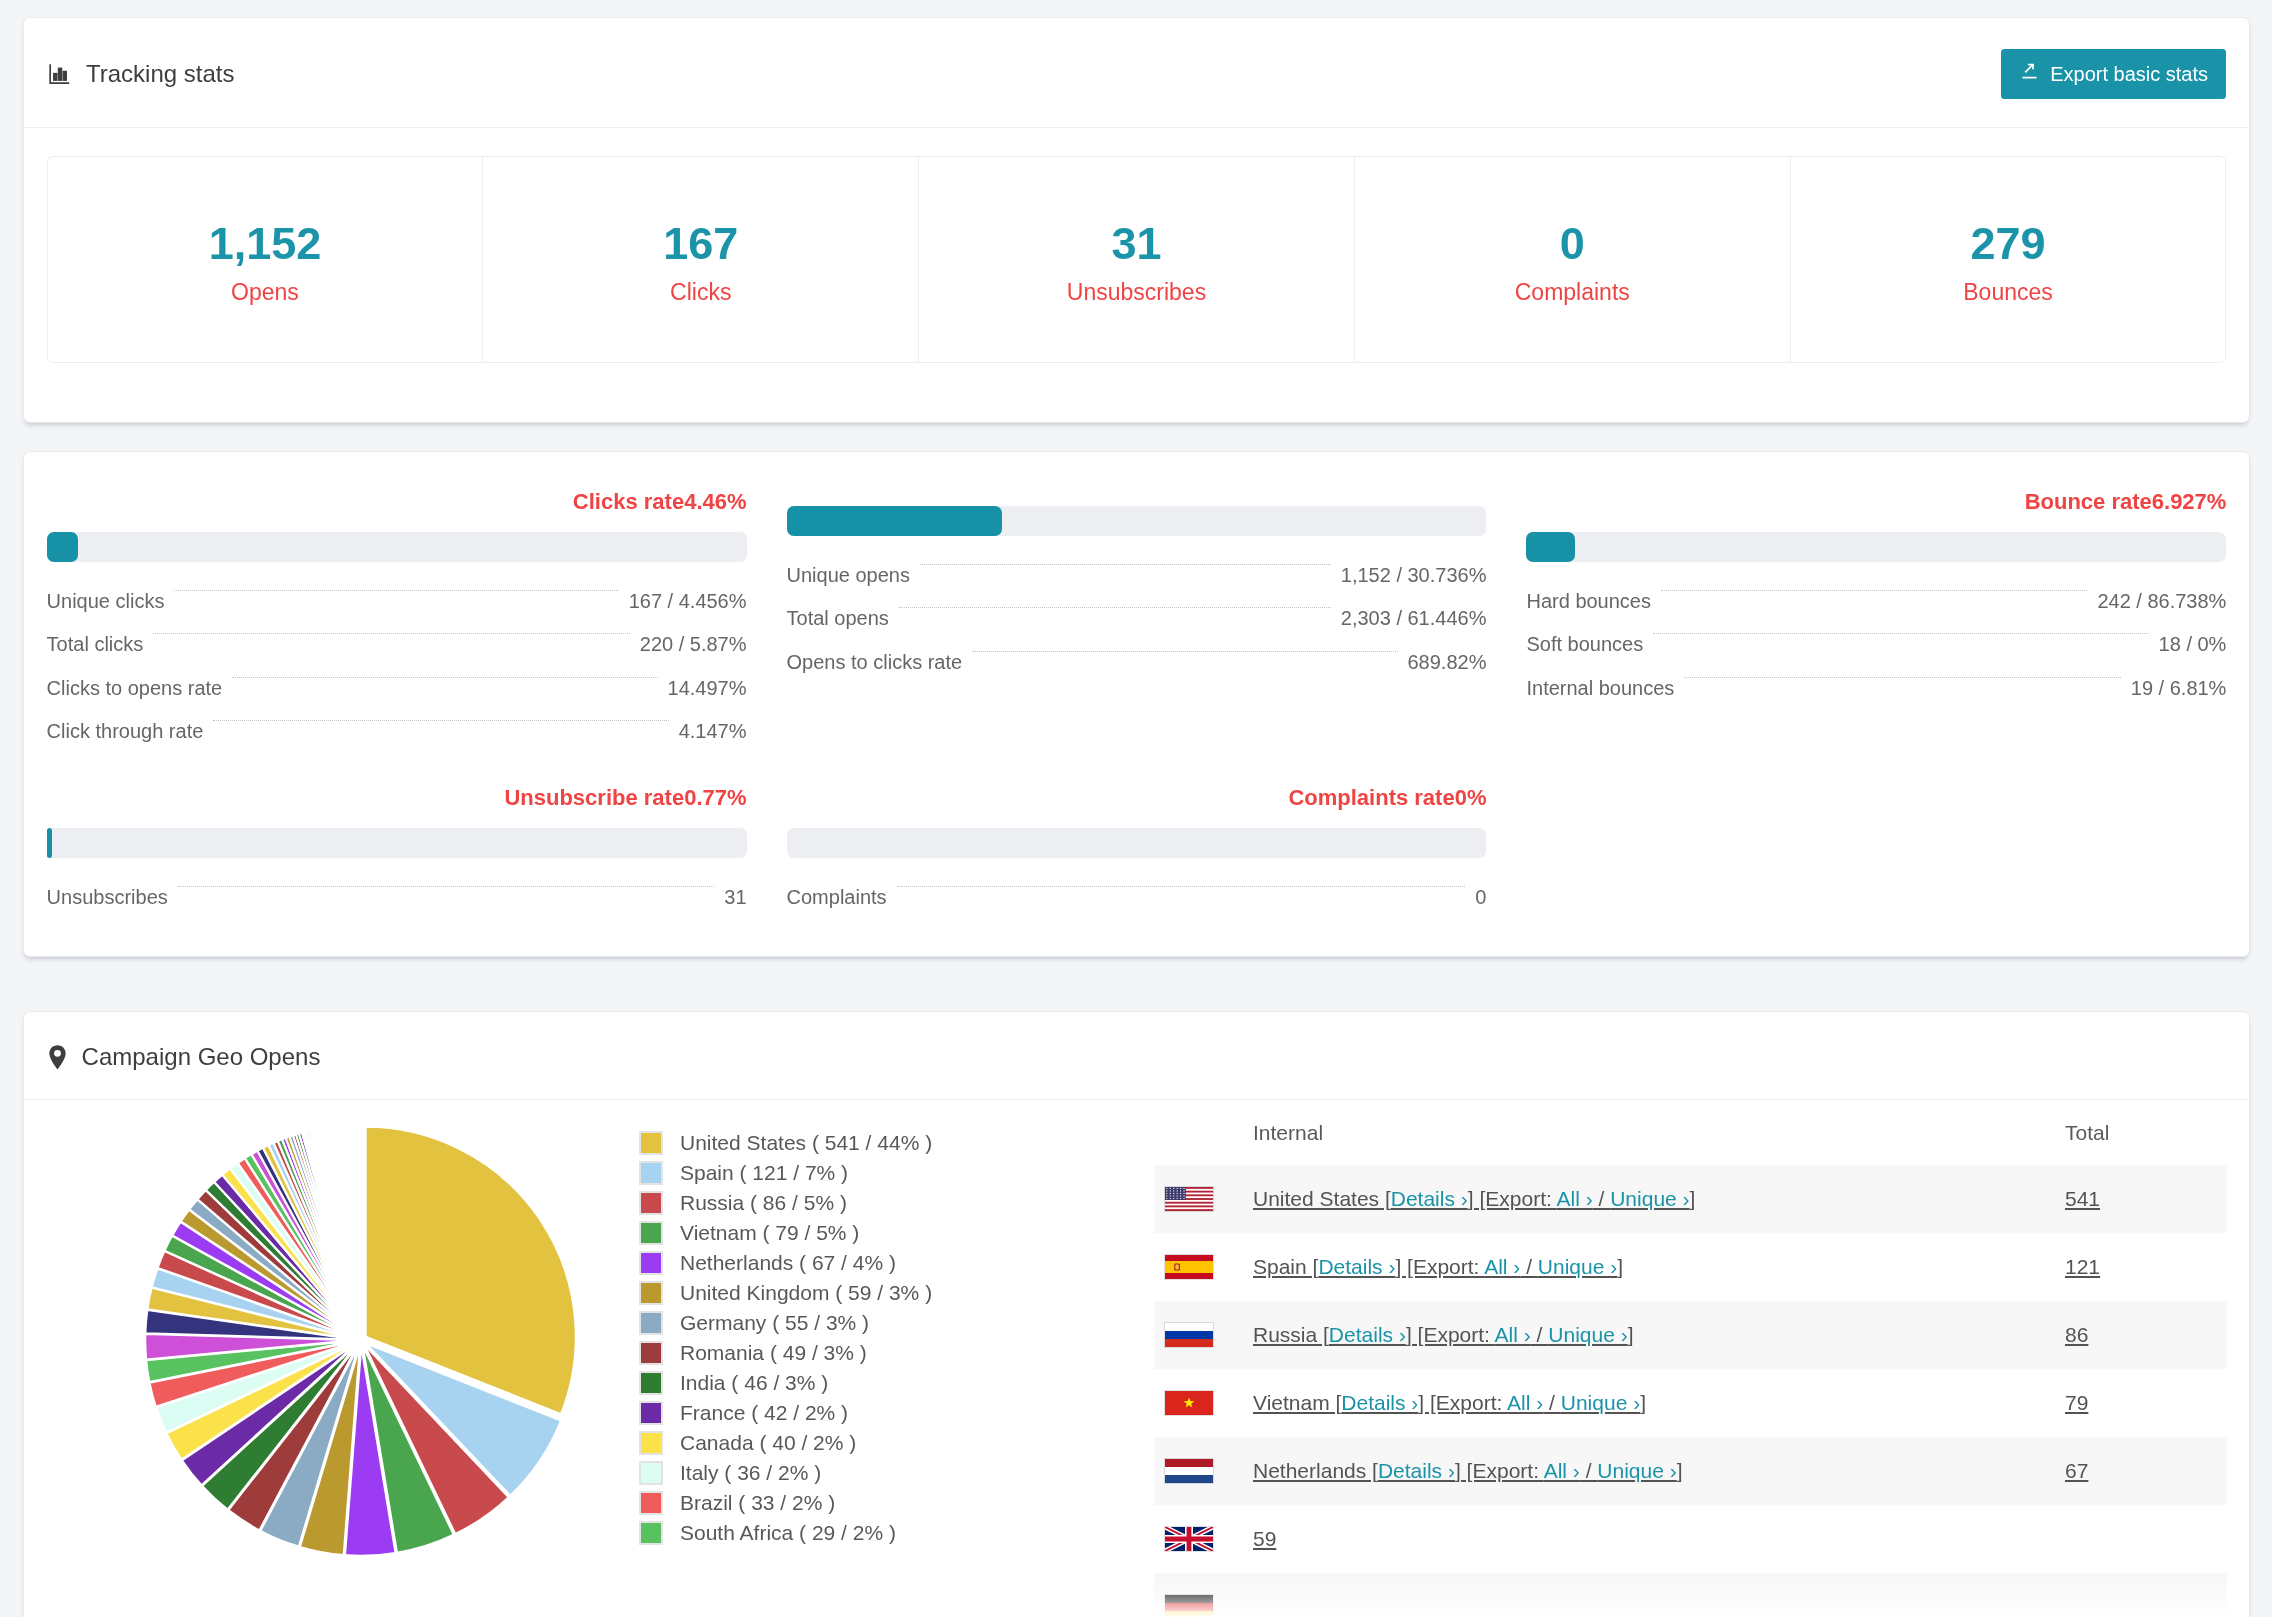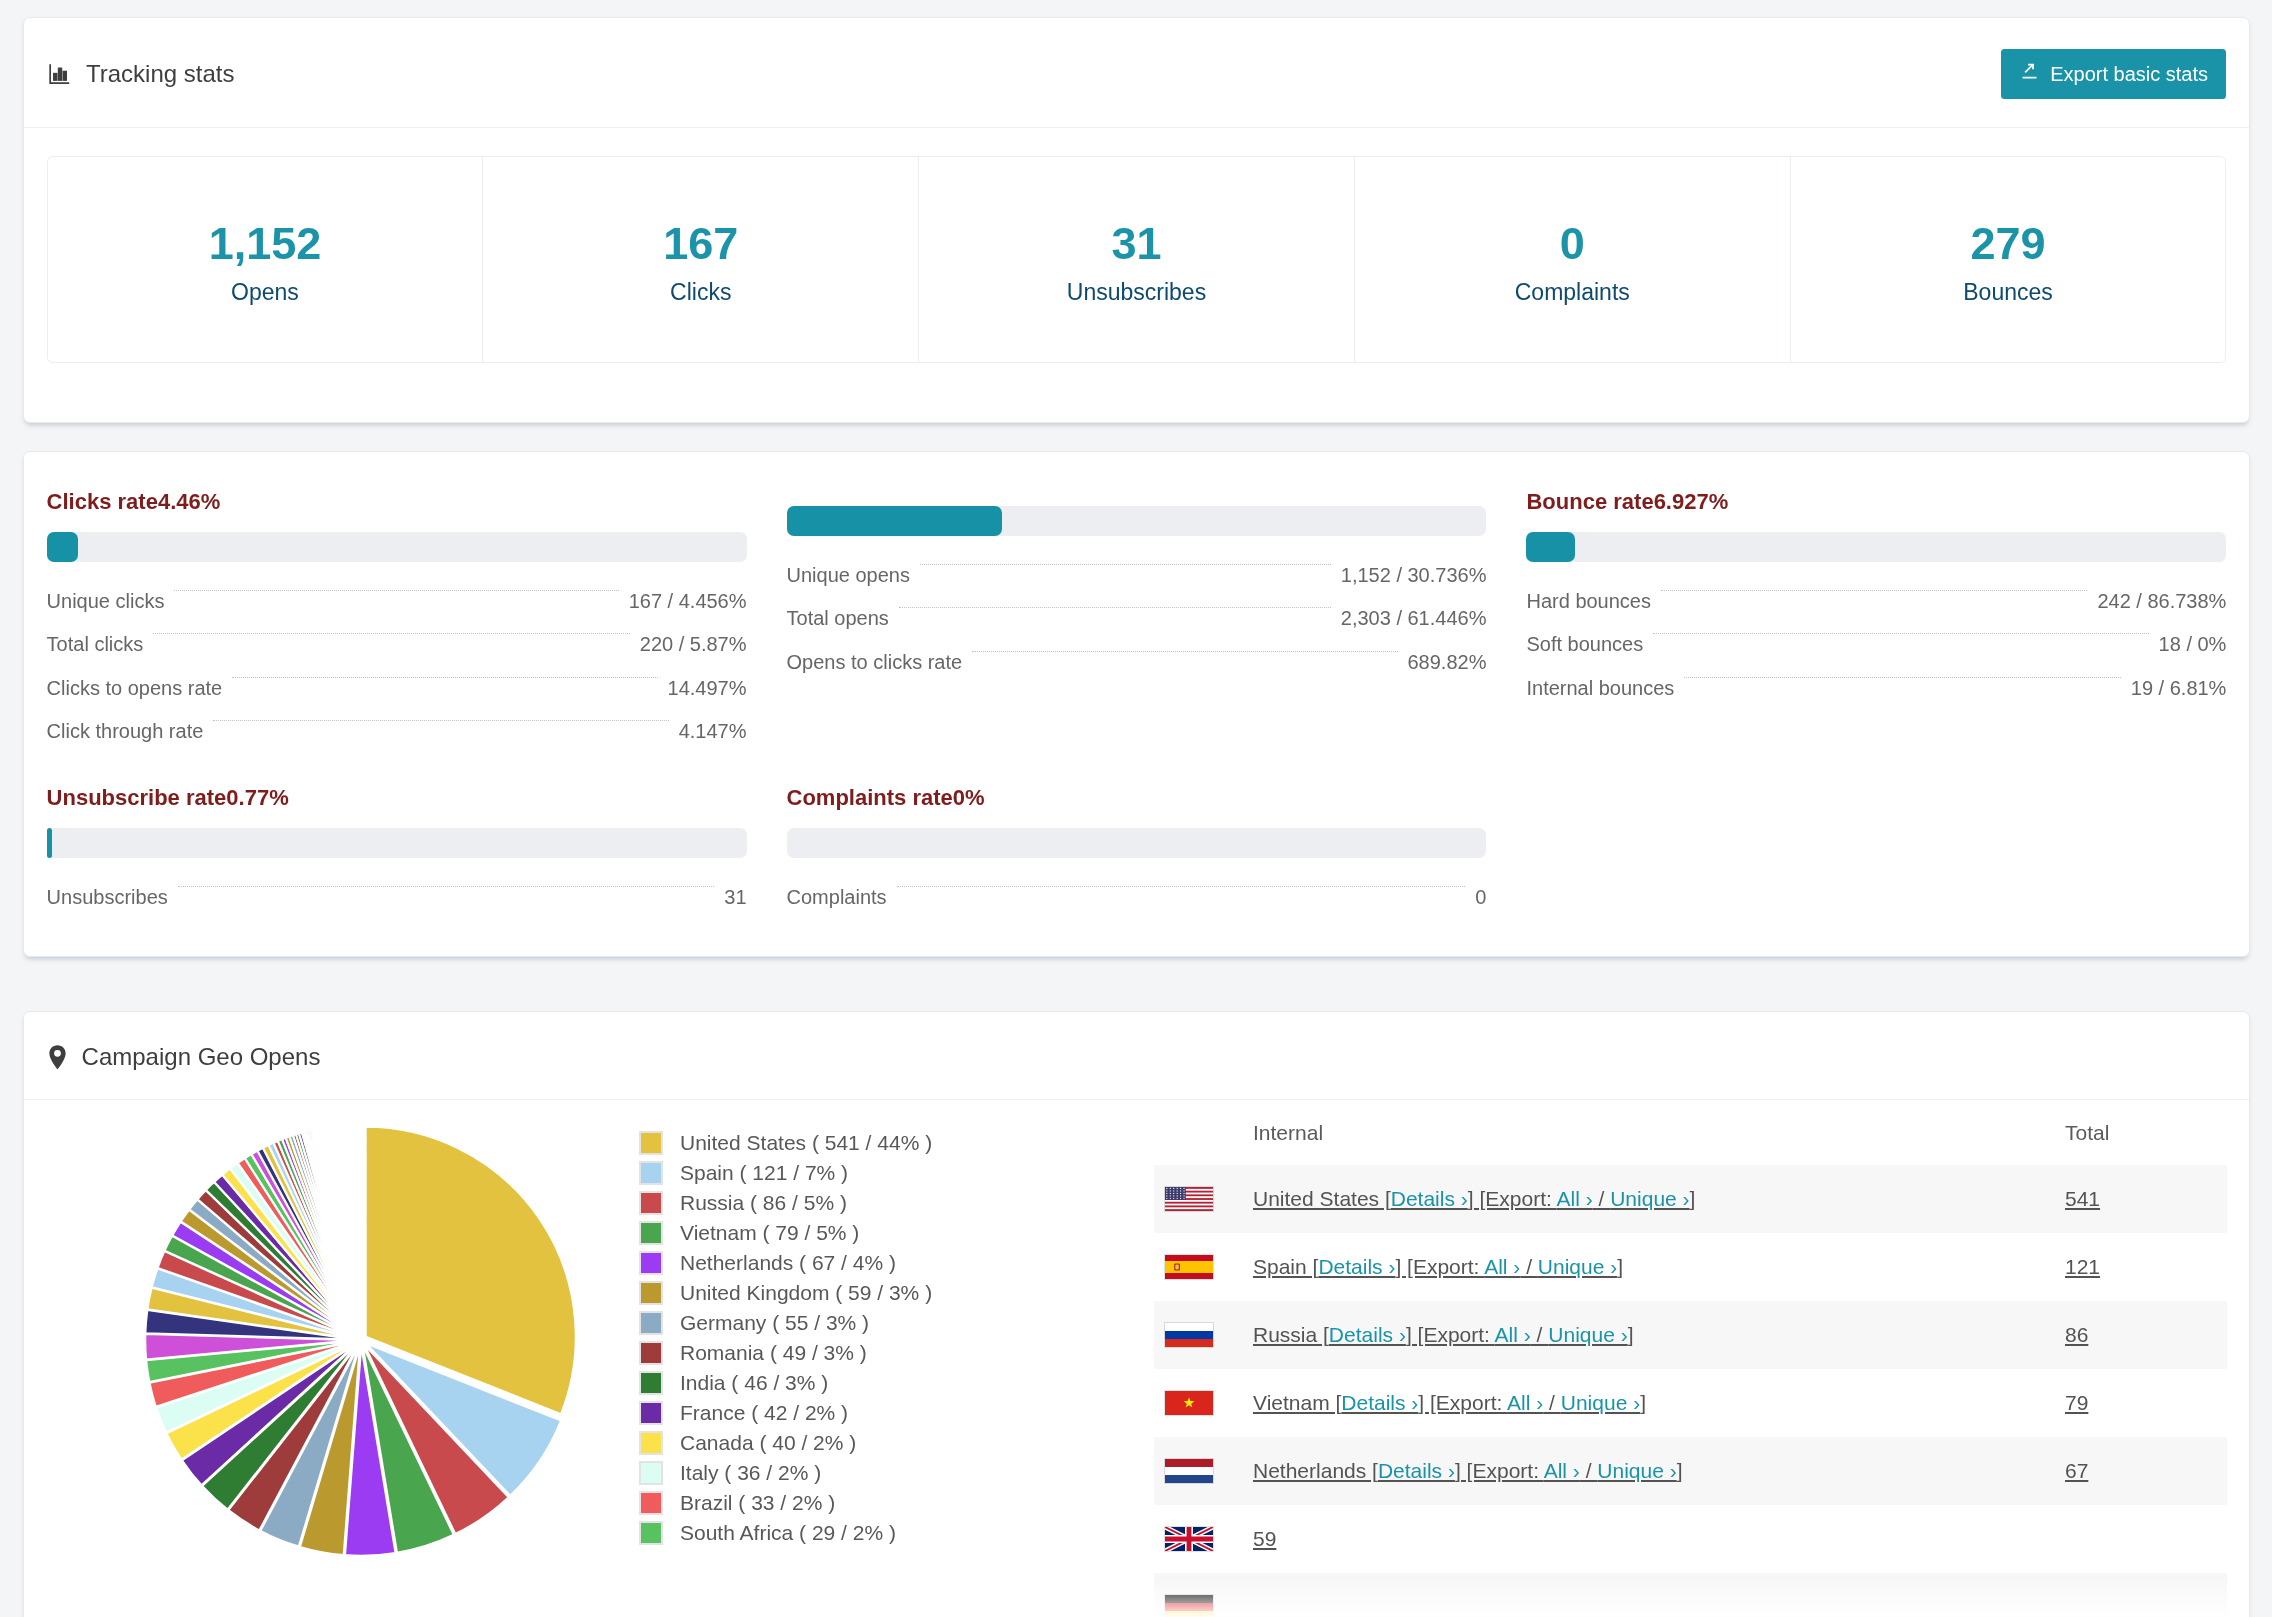--- a/index.html
+++ b/index.html
@@ -22,25 +22,25 @@
   .card-title svg{display:block;}
   .btn-export{
     display:inline-flex;align-items:center;gap:10px;cursor:pointer;
     background:#1a93a8;color:#fff;border:none;border-radius:3.5px;
     font-size:20px;padding:12px 18.4px;font-family:inherit;margin-left:16px;
   }
   .stats-wrap{margin:28px 22.6px 59px;border:0.7px solid #ecedf0;border-radius:5.6px;display:flex;}
   .stat{flex:1;text-align:center;padding:61px 0 56px;border-right:0.7px solid #ecedf0;}
   .stat:last-child{border-right:none;}
   .stat-num{font-size:45px;font-weight:700;color:#1b93a8;}
-  .stat-label{font-size:23px;color:#0c4a6e;margin-top:8.5px;}
+  .stat-label{font-size:23px;color:#ef4444;margin-top:8.5px;}
   
   #card-rates{margin-top:28px;padding:37px 22.6px 47px;}
   .rates-grid{display:grid;grid-template-columns:repeat(3,1fr);column-gap:40px;row-gap:42px;}
-  .rate-head{display:flex;justify-content:flex-start;align-items:baseline;font-size:22px;font-weight:700;color:#7f1d1d;}
+  .rate-head{display:flex;justify-content:flex-end;align-items:baseline;font-size:22px;font-weight:700;color:#ef4444;}
   .rate-bar{height:30px;background:#eceef2;border-radius:7px;margin:17px 0 28px;}
   .rate-fill{height:100%;background:#1791a5;border-radius:7px;}
   .rate-row{display:flex;align-items:flex-start;font-size:20px;color:#666;margin-bottom:20.5px;}
   .rate-row:last-child{margin-bottom:0;}
   .rate-row .lbl{white-space:nowrap;}
   .rate-row .val{white-space:nowrap;}
   .leader{flex:1;border-bottom:1.4px dotted #c3c3c3;margin:0 10px 5px;}
   
   #card-geo{margin-top:54px;overflow:hidden;}
   .geo-body{position:relative;height:527px;}

